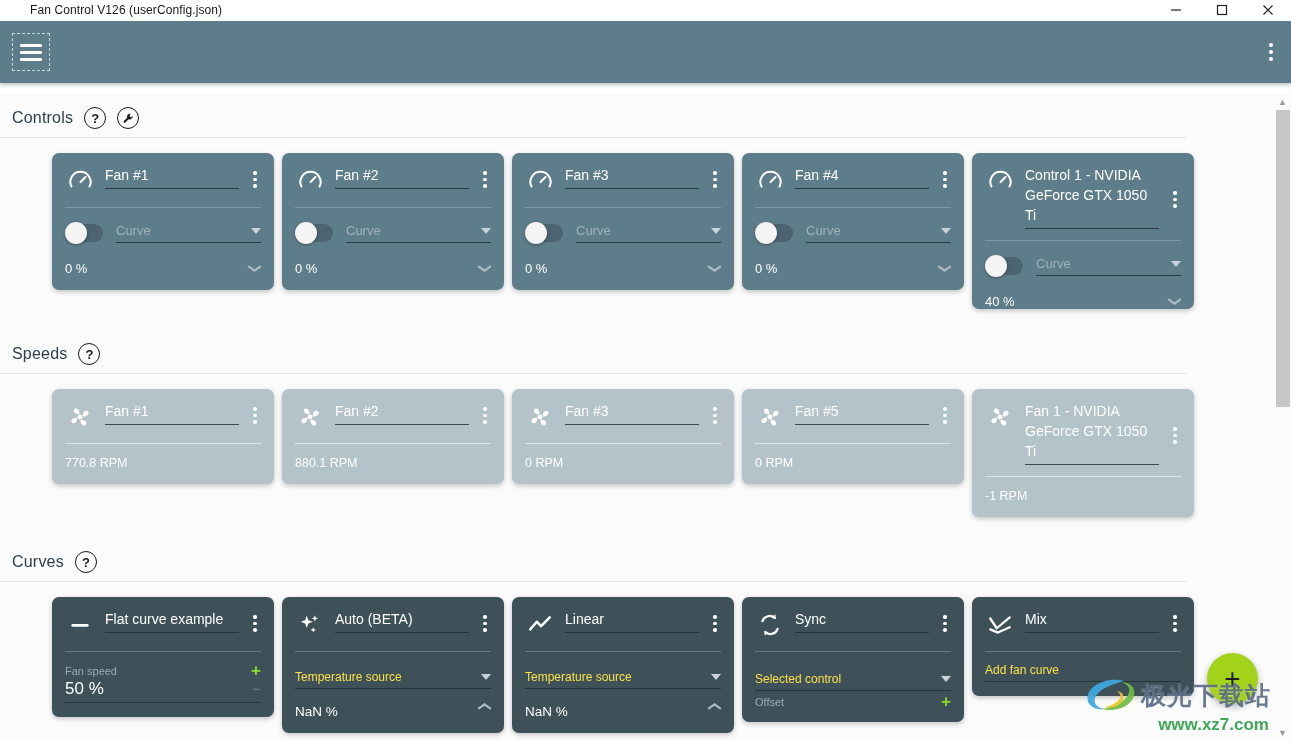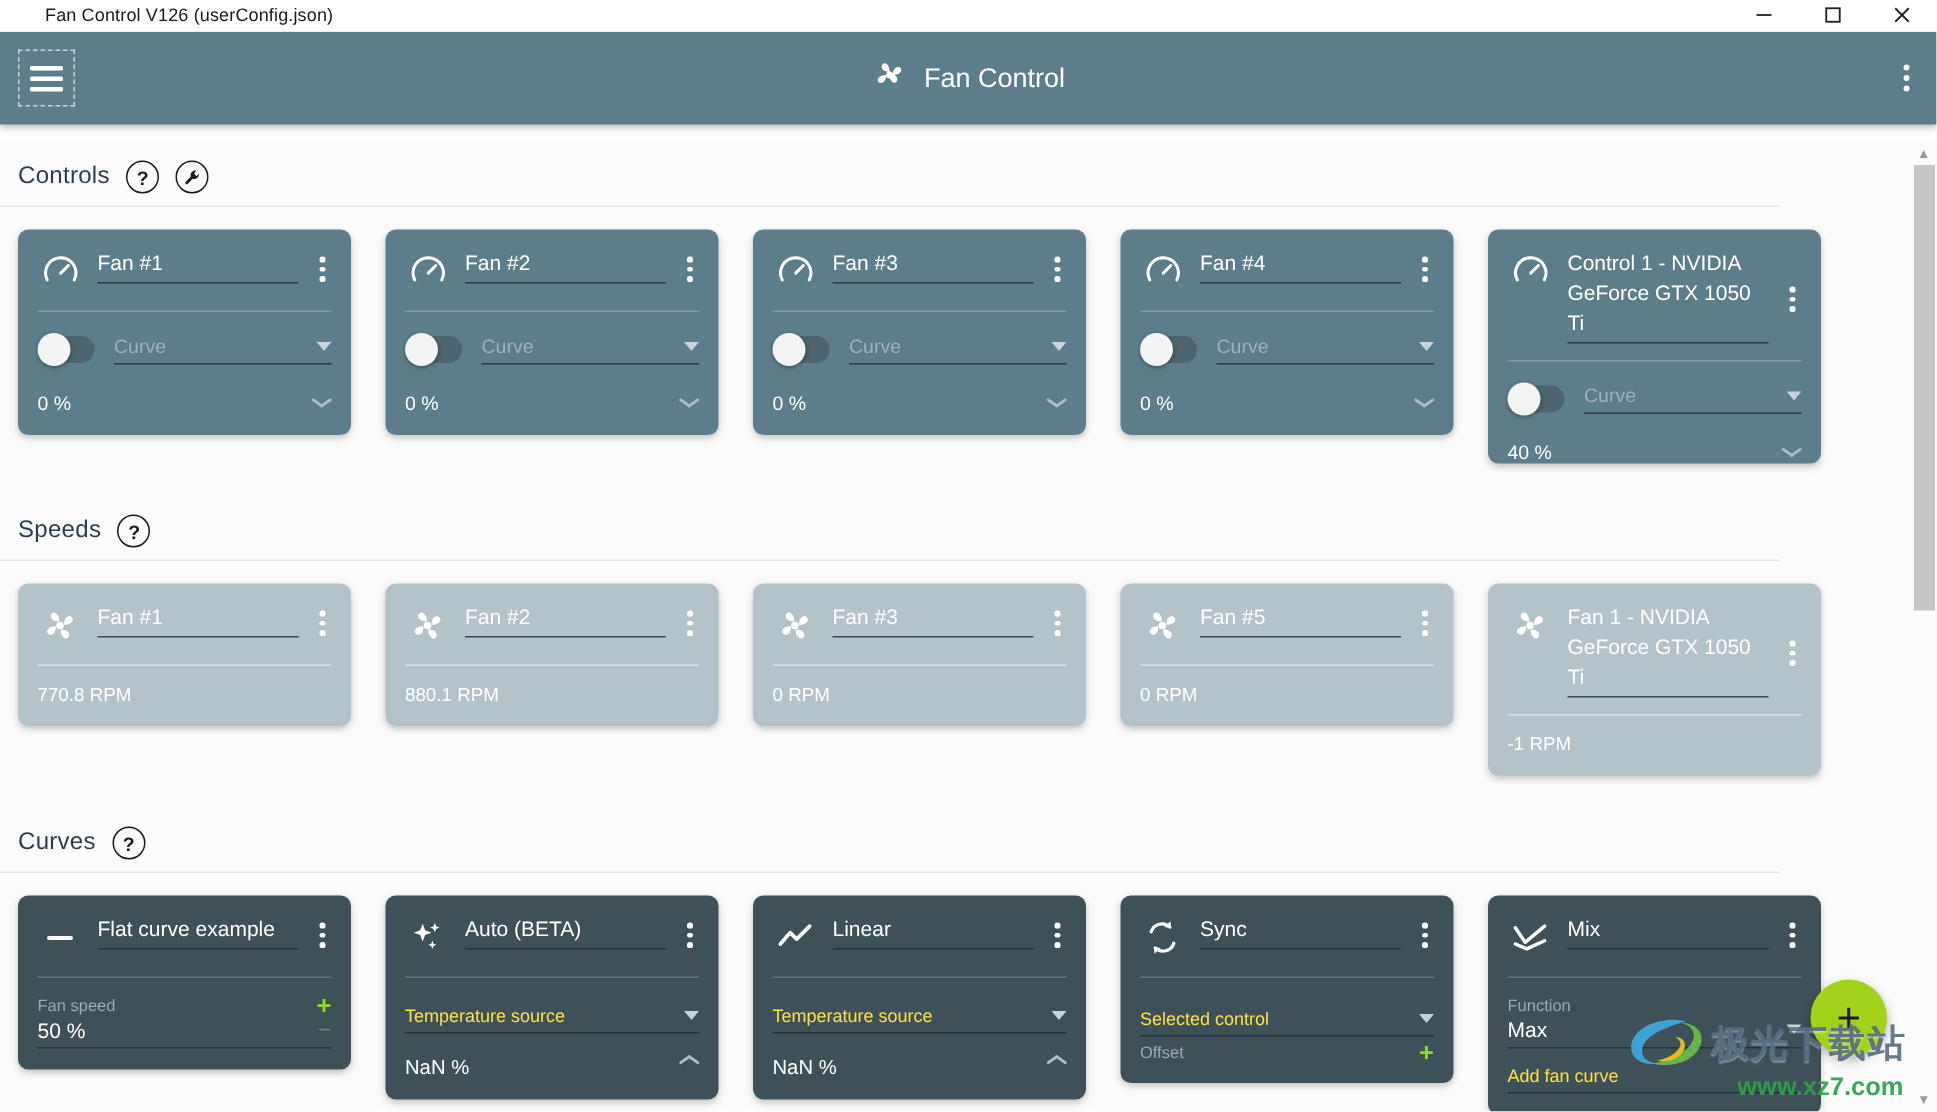--- a/index.html
+++ b/index.html
@@ -88,21 +88,21 @@
     border: 1.6px solid #1b1b1b;
     display: flex; align-items: center; justify-content: center;
     font-size: 13px; color: #1b1b1b; font-weight: bold;
   }
   .wrench-icon {
     width: 22px; height: 22px; border-radius: 50%;
     border: 1.6px solid #1b1b1b;
     display: flex; align-items: center; justify-content: center;
   }
 
-  .card-row { display: flex; gap: 23px; padding: 15px 0 0 12px; align-items: flex-start; }
+  .card-row { display: flex; gap: 8px; padding: 15px 0 0 12px; align-items: flex-start; margin-left: 40px; }
 
   
   .card {
     width: 222px; border-radius: 7px;
     box-shadow: 0 2px 5px rgba(0,0,0,.22);
     padding: 12px 13px 14px 13px;
     position: relative;
   }
   .card.control { background: #5e7d8a; }
   .card.speed   { background: #b4c2c9; }
@@ -170,21 +170,21 @@
   .chev:before { left: 0; transform: rotate(35deg); transform-origin: left center; }
   .chev:after  { right: 0; transform: rotate(-35deg); transform-origin: right center; }
   .chev.up:before { transform: rotate(-35deg); }
   .chev.up:after  { transform: rotate(35deg); }
 
   
   .rpm { font-size: 12.5px; color: #ffffff; margin-top: 12px; }
 
   
   .field-label { font-size: 11px; color: #9aaab1; }
-  .field-value { font-size: 14px; color: #ffffff; }
+  .field-value { font-size: 17px; color: #ffffff; }
   .curve-field {
     border-bottom: 1px solid #24323a; padding-bottom: 3px;
   }
   .plus { color: #8ddc28; font-size: 17px; line-height: 12px; font-weight: bold; }
   .minus { color: #6e828a; font-size: 15px; line-height: 12px; }
 
   .curve-select {
     display: flex; align-items: center;
     border-bottom: 1px solid #24323a; padding-bottom: 4px;
   }
@@ -259,32 +259,20 @@
         </svg>
     </div>
   </div>
 </div>
 
 <div class="app-header">
   <div class="hamburger">
     <span></span>
       <span></span>
       <span></span>
-  </div>
-  <div class="header-center">
-    <span>
-      <svg width="24" height="24" viewBox="0 0 24 24" fill="#ffffff">
-        <circle cx="12" cy="12" r="2.3"></circle>
-        <path d="M12 9.6c0-2.2-.6-4.1-2.1-5.1-1.6-1-3.4.3-3.2 2.1.2 1.9 2.3 3.1 5.3 3.4z"></path>
-        <path d="M14.4 12c2.2 0 4.1-.6 5.1-2.1 1-1.6-.3-3.4-2.1-3.2-1.9.2-3.1 2.3-3.4 5.3z"></path>
-        <path d="M12 14.4c0 2.2.6 4.1 2.1 5.1 1.6 1 3.4-.3 3.2-2.1-.2-1.9-2.3-3.1-5.3-5.3z" transform="translate(0,-2.7)"></path>
-        <path d="M9.6 12c-2.2 0-4.1.6-5.1 2.1-1 1.6.3 3.4 2.1 3.2 1.9-.2 3.1-2.3 3.4-5.3z"></path>
-      </svg>
-    </span>
-    <span class="header-title">Fan Control</span>
   </div>
   <div class="header-kebab">
     <i></i>
       <i></i>
       <i></i>
   </div>
 </div>
 
 <div class="content">
  <div class="page">
@@ -748,27 +736,20 @@
           <div class="card-name">Mix</div>
           <div class="name-underline"></div>
         </div>
         <div class="kebab">
               <i></i>
               <i></i>
               <i></i>
             </div>
       </div>
       <div class="divider"></div>
-      <div style="margin-top:13px;">
-        <div class="field-label">Function</div>
-        <div class="curve-select" style="margin-top:1px;">
-          <span class="field-value" style="flex:1 1 auto;">Max</span>
-          <span class="caret-down"></span>
-        </div>
-      </div>
       <div class="curve-select" style="margin-top:11px;">
         <span class="sel-text">Add fan curve</span>
 
       </div>
 
     </div>
 
   </div>
 
  </div>

